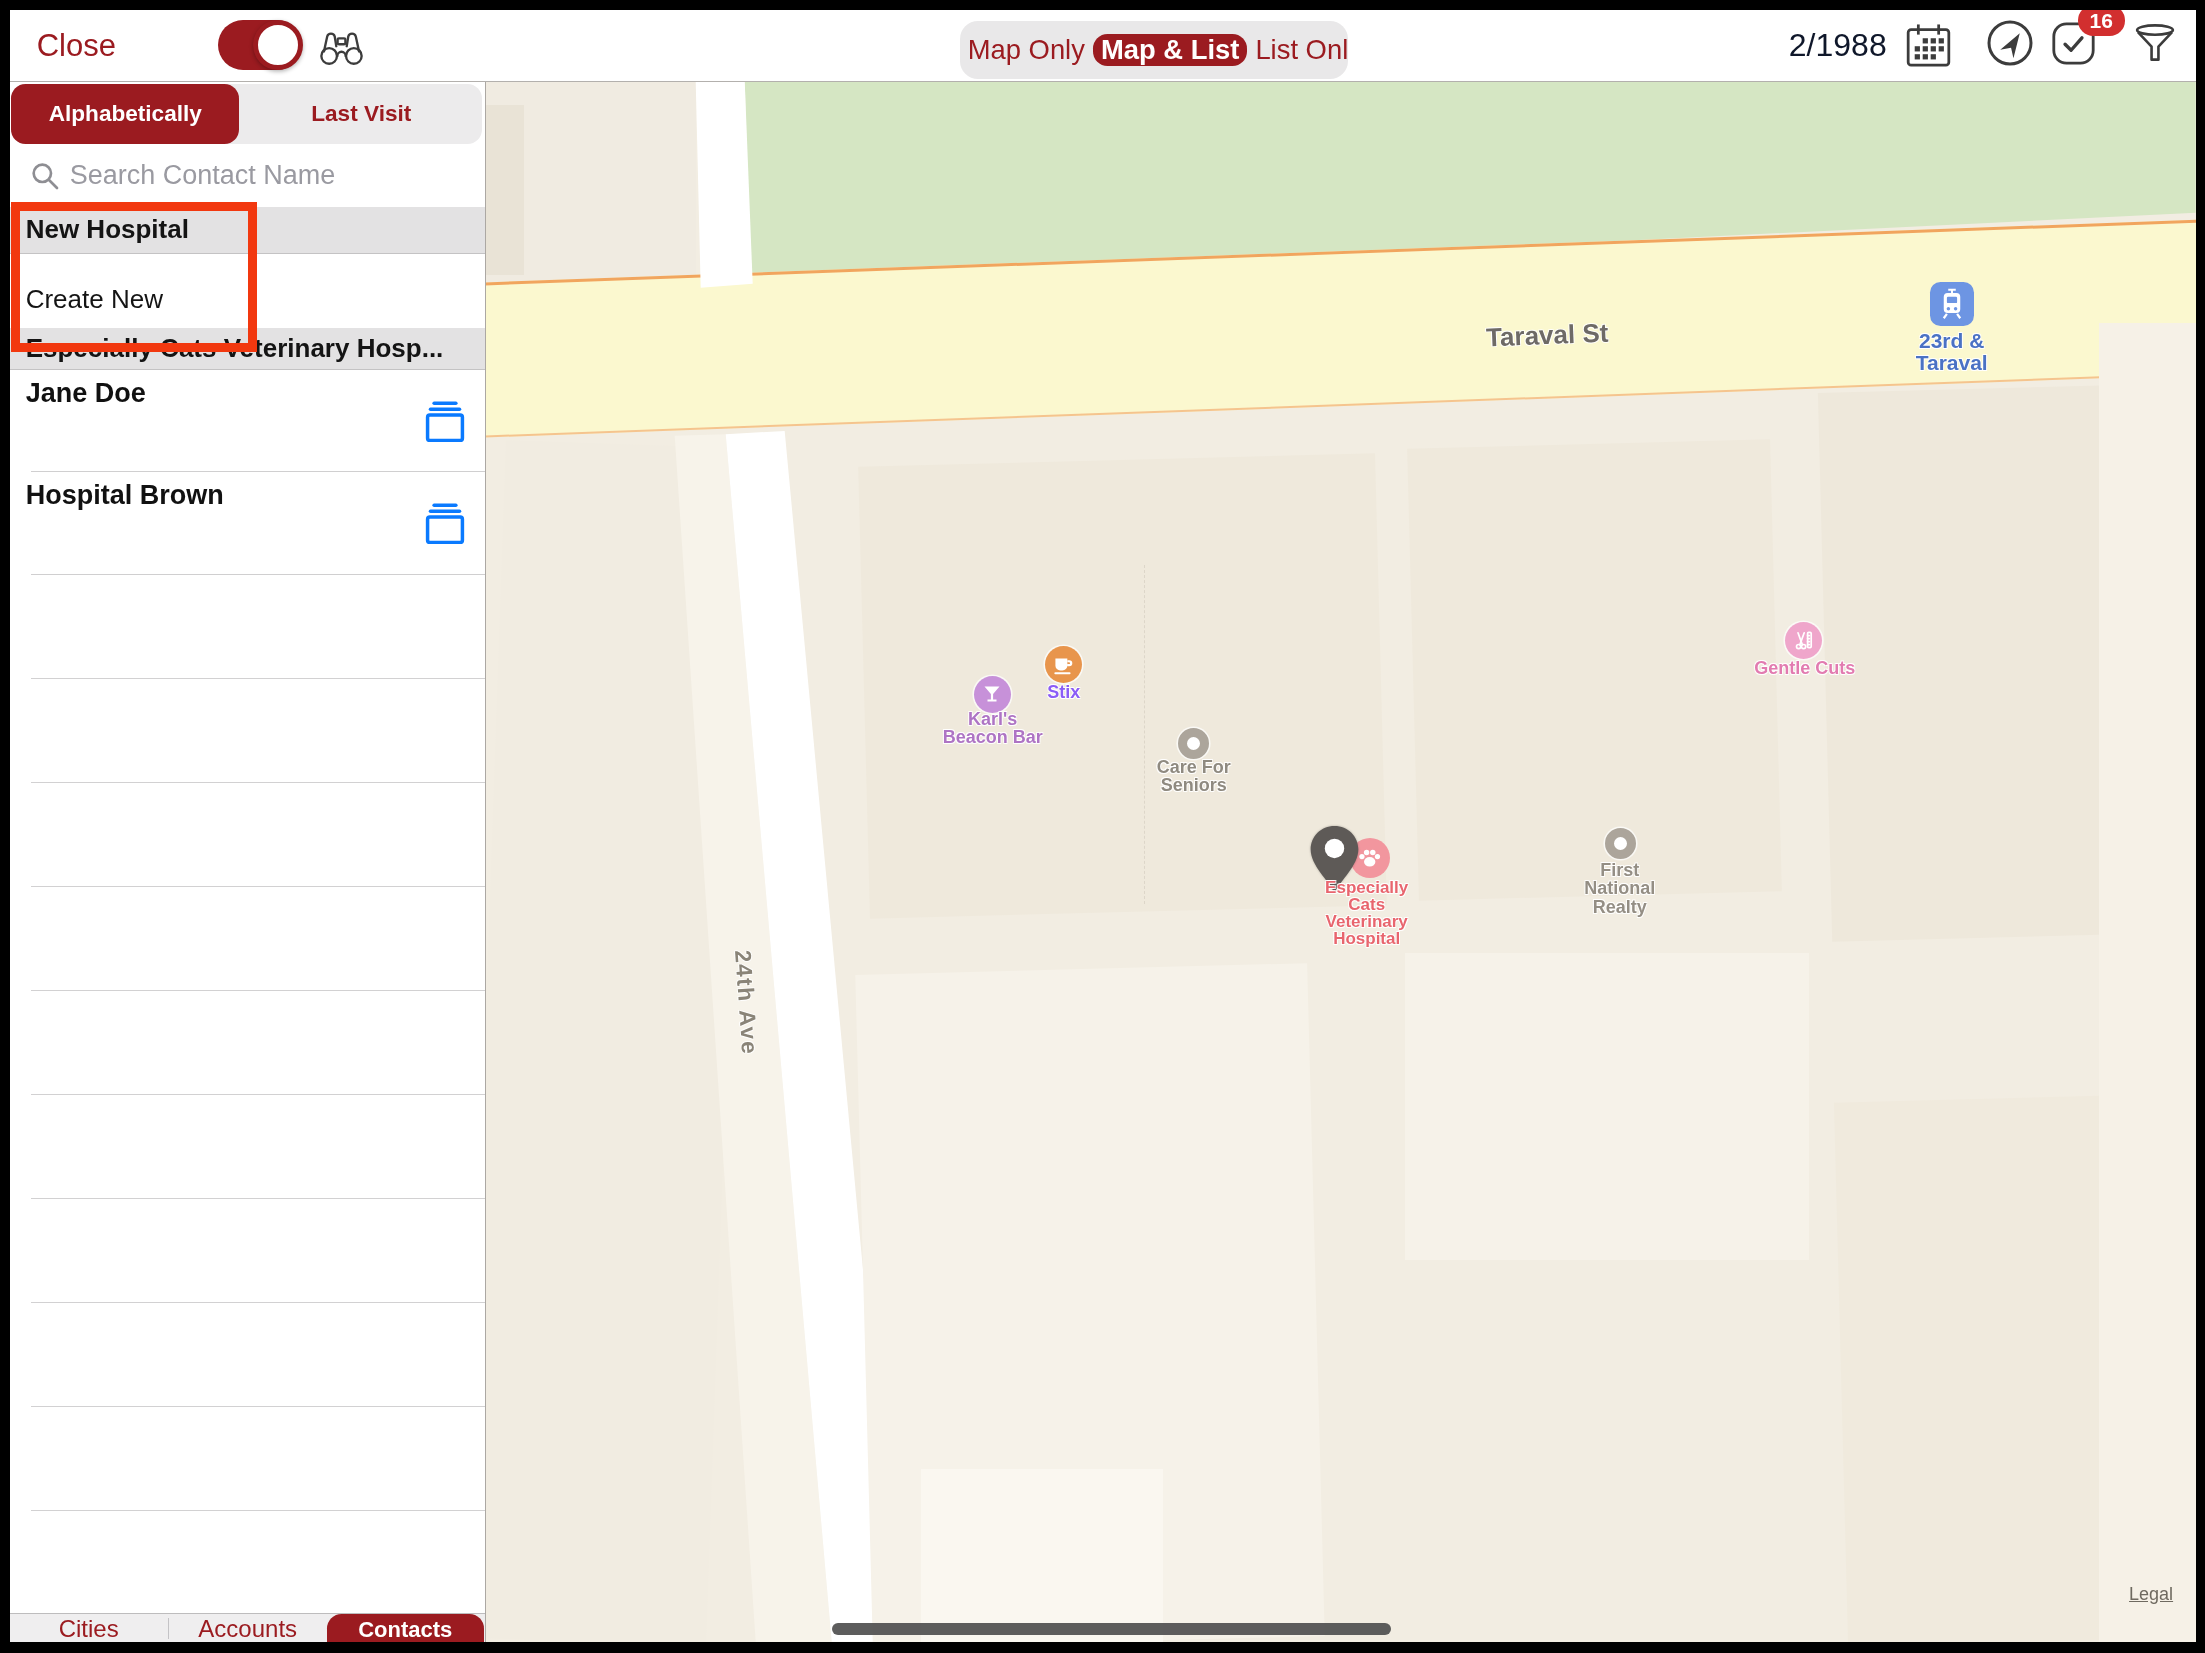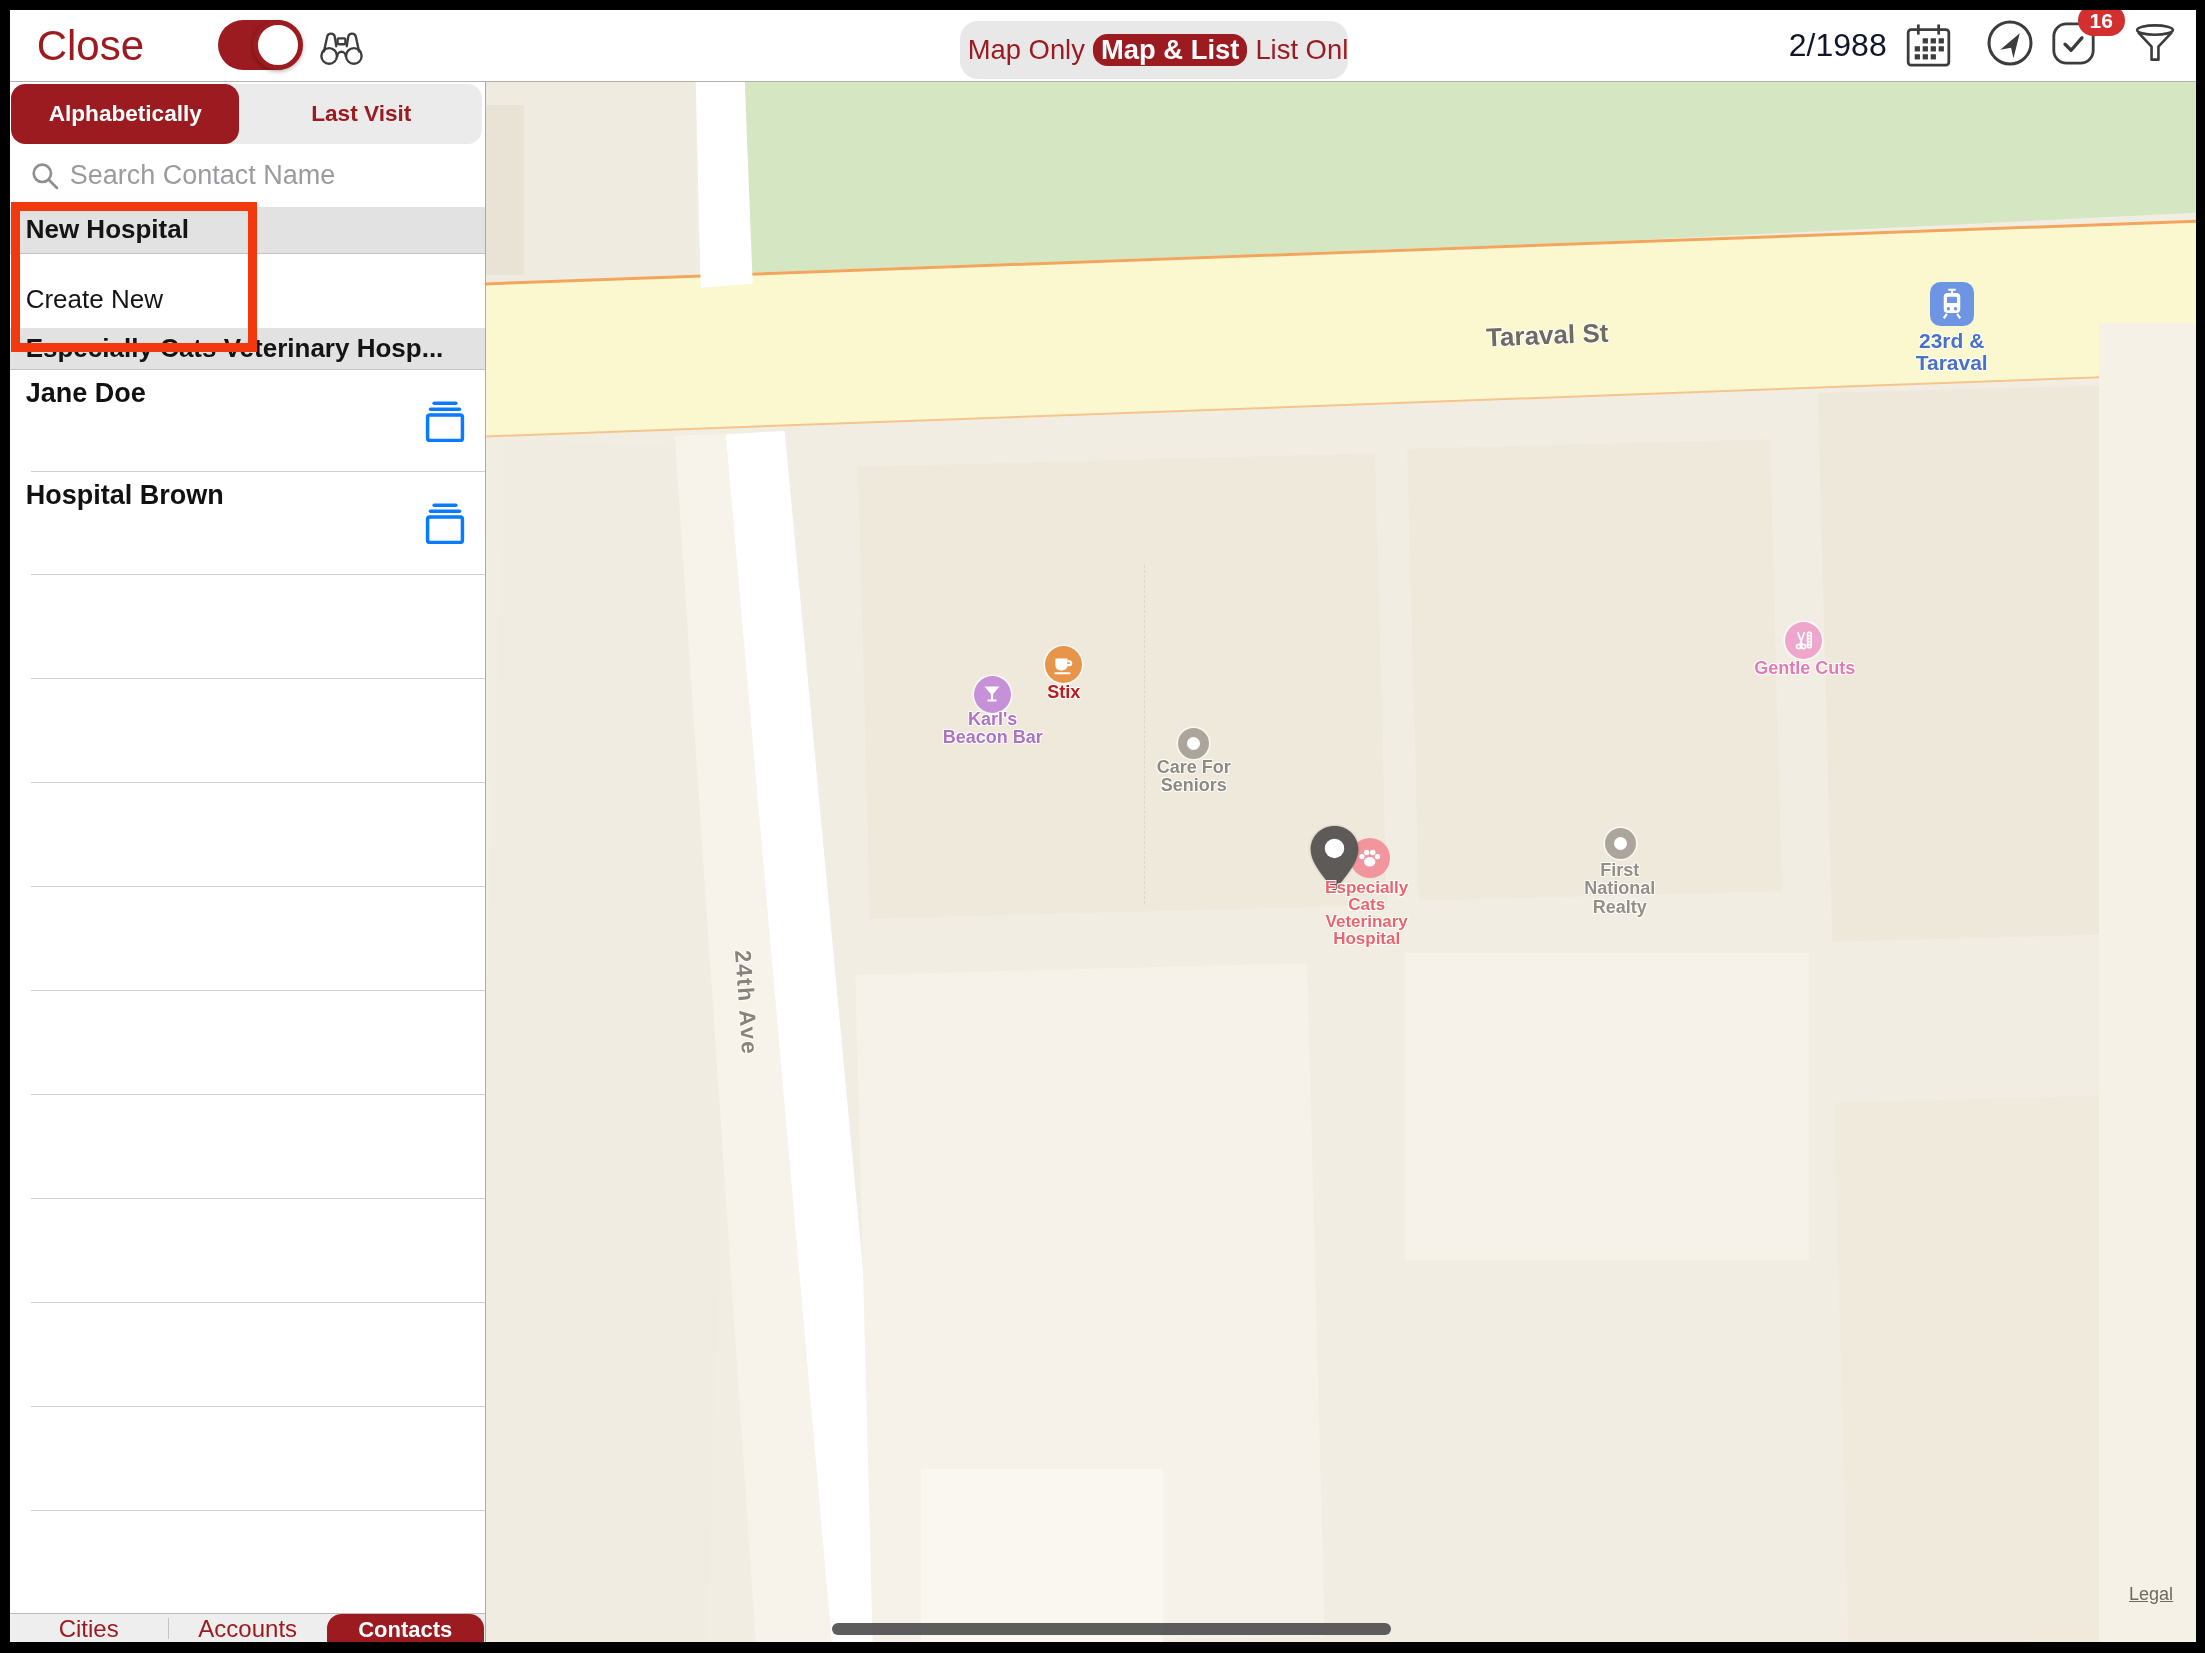--- a/index.html
+++ b/index.html
@@ -3,21 +3,21 @@
 <meta charset="utf-8">
 <style>
   html,body{margin:0;padding:0;background:#000;}
   .frame{position:relative;width:2205px;height:1653px;background:#000;overflow:hidden;
          font-family:"Liberation Sans",sans-serif;-webkit-font-smoothing:antialiased;}
   .screen{position:absolute;left:9.7px;top:9.7px;width:2186px;height:1632px;background:#fff;overflow:hidden;}
 
   
   .header{position:absolute;left:0;top:0;width:2186px;height:71px;background:#fff;
           border-bottom:0.8px solid #b3b0ad;z-index:40;}
-  .close-btn{position:absolute;left:27px;top:0;height:71px;line-height:71px;font-size:42px;
+  .close-btn{position:absolute;left:27px;top:0;height:71px;line-height:71px;font-size:31px;
              color:#9B1B20;cursor:pointer;}
   .toggle{position:absolute;left:208px;top:10.5px;width:84px;height:50px;border-radius:25px;background:#9B1B20;}
   .toggle .knob{position:absolute;right:-1.6px;top:0;width:50px;height:50px;border-radius:50%;
                 background:#fff;border:5.7px solid #9B1B20;box-sizing:border-box;box-shadow:0 1.6px 4px rgba(0,0,0,.3);}
   .binoculars{position:absolute;left:308px;top:18px;width:47px;height:39px;}
   .segmented{position:absolute;left:950px;top:11.3px;width:388px;height:58px;background:#E9E8E9;
              border-radius:18px;display:flex;align-items:center;overflow:hidden;}
   .seg{flex:1;display:flex;align-items:center;justify-content:center;font-size:27.4px;color:#9B1B20;
        white-space:nowrap;padding:0 8px;}
   .seg.selected{background:#9B1B20;color:#fff;border-radius:14.5px;font-weight:700;}
@@ -283,21 +283,21 @@
       <span>Taraval</span>
     </div>
 
     <div class="poi-icon" style="left:560px;top:565px;width:37px;height:37px;background:#E8954C;">
       <svg width="26" height="26" viewBox="0 0 24 24" fill="#fff">
         <path d="M5 7 h11 v6.5 a4.5 4.5 0 0 1 -4.5 4.5 h-2 A4.5 4.5 0 0 1 5 13.5 z"></path>
         <path d="M16 8.5 h1.8 a2.8 2.8 0 0 1 0 5.6 h-2 v-2 h1.8 a0.9 0.9 0 0 0 0-1.8 h-1.6 z"></path>
         <rect x="4" y="19.6" width="15" height="1.8" rx="0.9"></rect>
       </svg>
     </div>
-    <div class="poi-label" style="left:579px;top:602px;color:#b91c1c;text-align:center;">
+    <div class="poi-label" style="left:579px;top:602px;color:#8b5cf6;text-align:center;">
       <span>Stix</span>
     </div>
 
     <div class="poi-icon" style="left:489px;top:595px;width:37px;height:37px;background:#C791D9;">
       <svg width="24" height="24" viewBox="0 0 24 24" fill="#fff">
         <path d="M4.5 4.5 h15 l-6.4 7.4 v5.6 h3.4 v2 H7.5 v-2 h3.4 v-5.6 z"></path>
       </svg>
     </div>
     <div class="poi-label" style="left:508px;top:629px;color:#AE74C4;">
       <span>Karl's</span>

